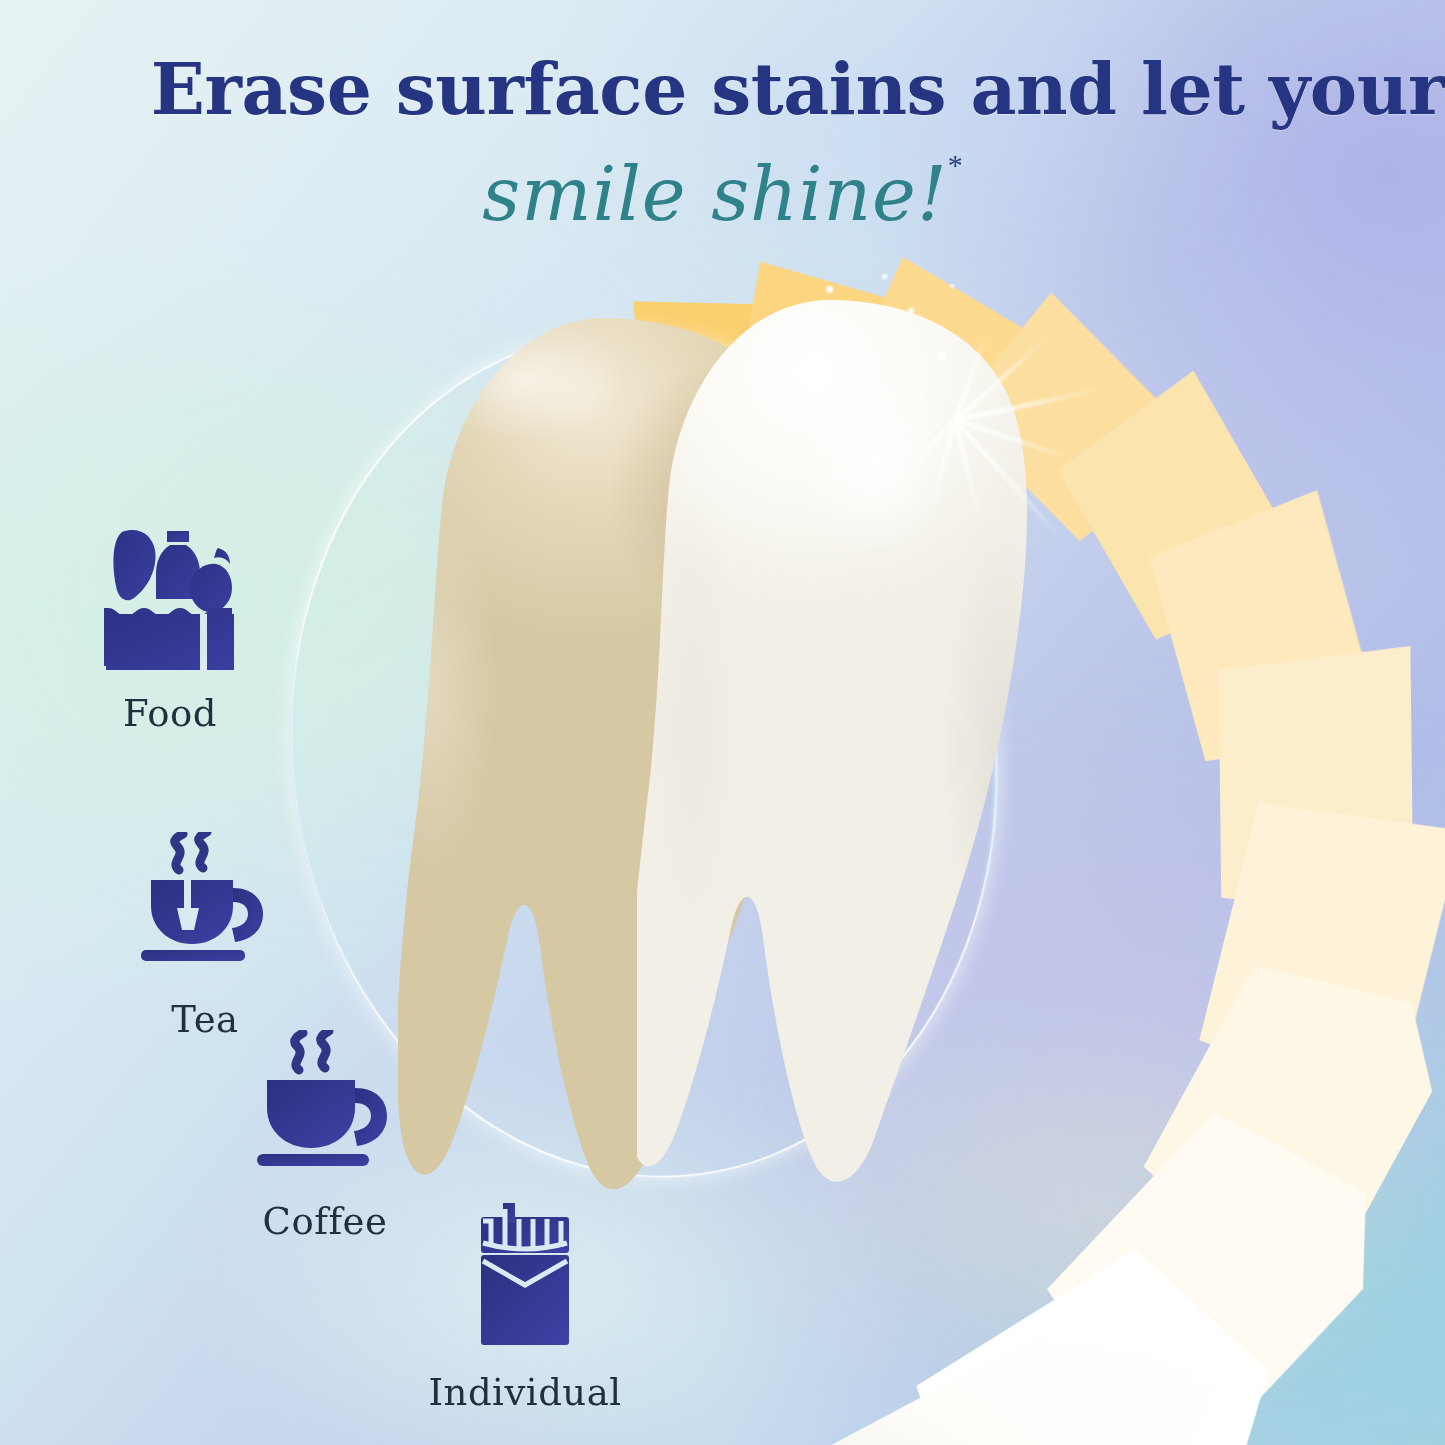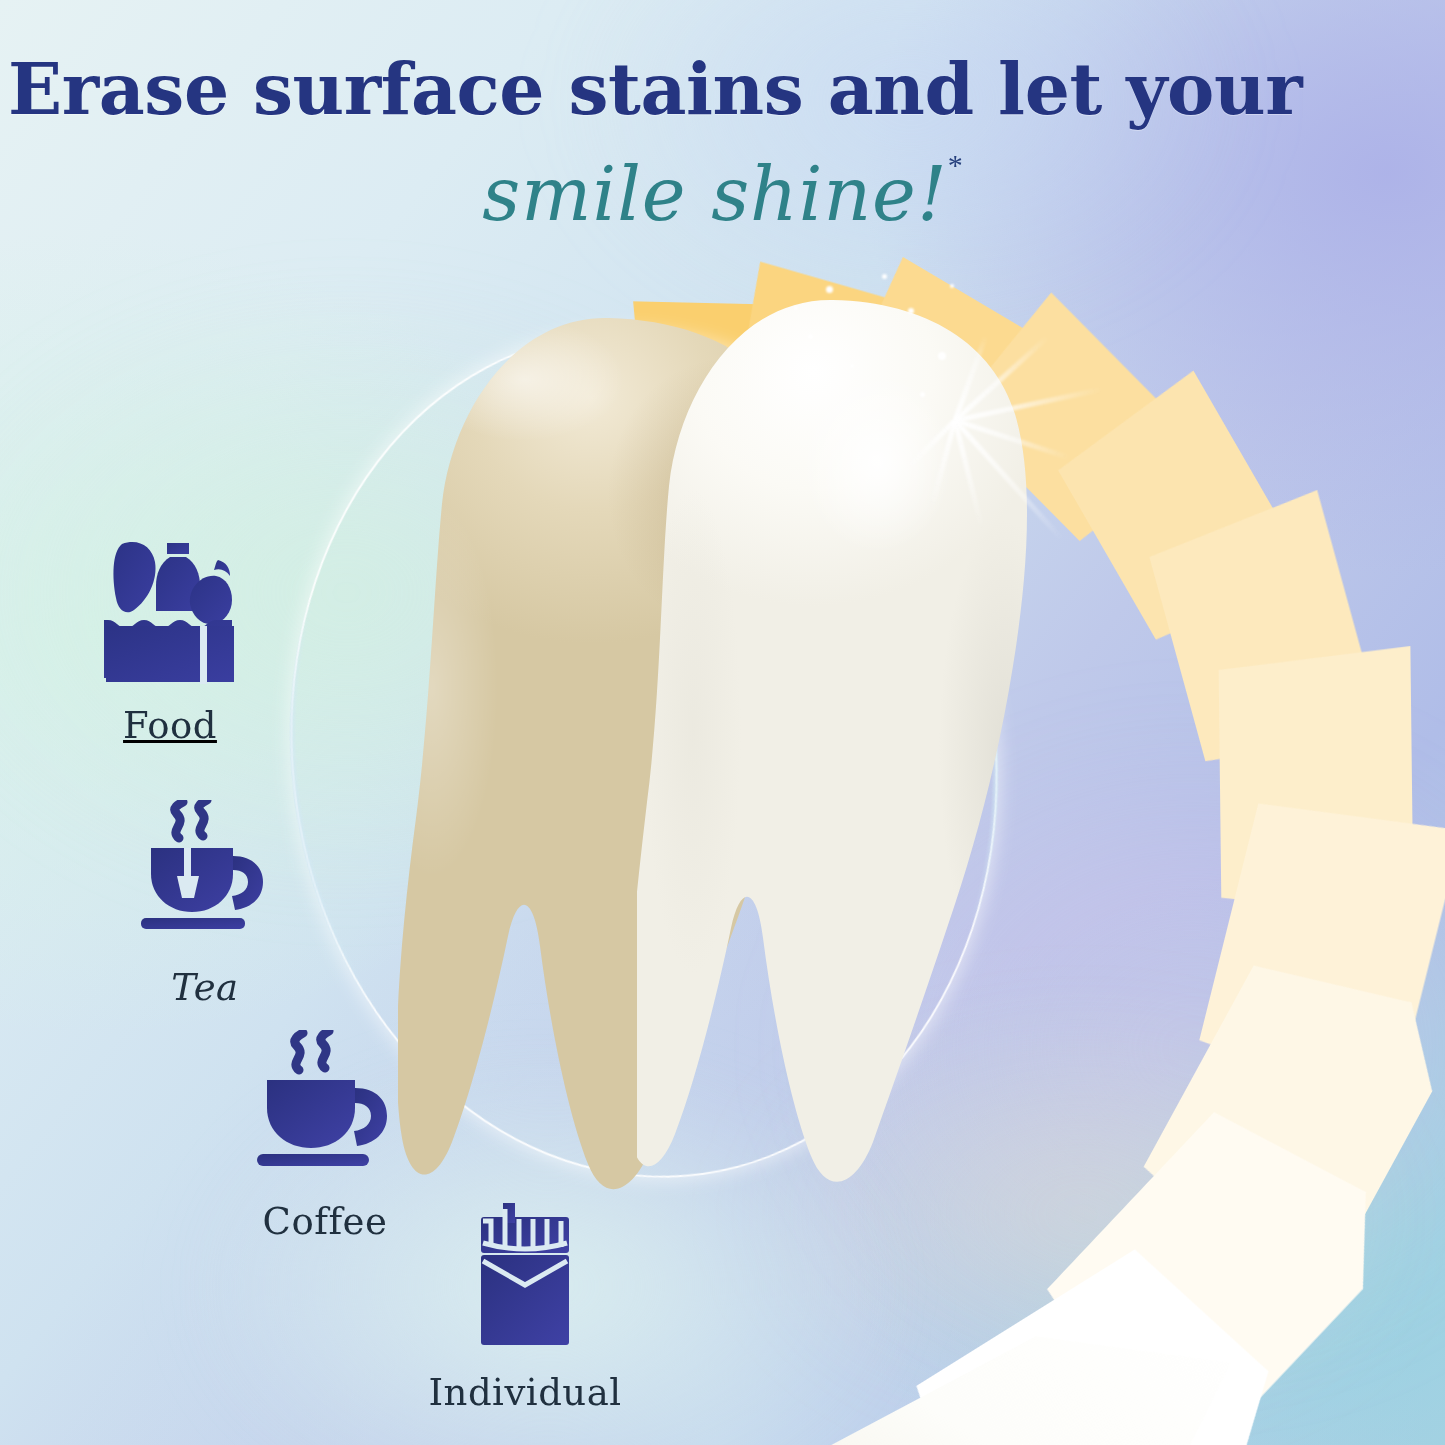--- a/index.html
+++ b/index.html
@@ -28,21 +28,21 @@
     filter:blur(46px);}
   .irid4{left:14%;bottom:-4%;width:48%;height:30%;
     background:radial-gradient(ellipse at 50% 50%, rgba(225,246,240,.75) 0%, rgba(225,246,240,0) 72%);
     filter:blur(40px);}
   .irid5{left:40%;top:-8%;width:46%;height:30%;
     background:radial-gradient(ellipse at 50% 50%, rgba(198,214,244,.55) 0%, rgba(198,214,244,0) 72%);
     filter:blur(42px);}
 
   
   .headline{
-    position:absolute;left:0;right:15px;top:52px;text-align:left;
+    position:absolute;left:0;right:0;top:52px;text-align:right;
     font-family:"DejaVu Serif",serif;font-weight:700;font-size:71px;line-height:1.06;
     letter-spacing:-.4px;color:#253581;
     text-shadow:0 1px 0 rgba(255,255,255,.35);
     padding-left:8px;
   }
   .sub{
     position:absolute;left:0;right:0;top:150px;text-align:center;
     font-family:"DejaVu Serif",serif;font-style:italic;font-weight:400;
     font-size:74px;line-height:1;color:#2f8289;letter-spacing:1px;
   }
@@ -214,21 +214,21 @@
         <div class="spark" style="left: 60px; top: 96px; width: 4px; height: 4px;"></div>
         <div class="spark" style="left: 160px; top: 16px; width: 4px; height: 4px;"></div>
         <div class="spark" style="left: 4px; top: 38px; width: 4px; height: 4px;"></div>
         <div class="spark" style="left: 130px; top: 124px; width: 5px; height: 5px;"></div>
       </div>
   </div>
 
   <div class="headline">Erase surface stains and let your</div>
   <div class="sub"><span>smile shine!</span><span class="star">*</span></div>
 
-  <div class="stain" id="stain0" style="left:60px;top:538px;width:220px;text-decoration:underline;">
+  <div class="stain" id="stain0" style="left:60px;top:526px;width:220px;">
     <span class="glyph">
       <svg width="132" height="148" viewBox="0 0 132 148" aria-hidden="true">
         <defs>
             <linearGradient id="gF" x1="0" y1="0" x2="1" y2="1">
           <stop offset="0" stop-color="#2c3386"></stop>
               <stop offset="1" stop-color="#3a3ea0"></stop>
             </linearGradient>
           </defs>
         <g fill="url(#gF)">
           <path d="M18 6 C34 0 48 8 51 24 C54 42 44 62 30 72 C22 78 14 72 12 60 C8 40 8 14 18 6 Z"></path>
@@ -238,21 +238,21 @@
           <path d="M114 22 c8 2 12 8 12 16 c-4 -6 -10 -8 -16 -6 c2 -6 2 -8 4 -10 Z"></path>
           <path d="M4 82 c8 0 10 8 18 8 s10 -8 18 -8 s10 8 18 8 s10 -8 18 -8 s10 8 18 8 s10 -8 18 -8 h16 v58 H-8 V82 Z"></path>
           <path d="M2 88 h128 v56 H2 z"></path>
         </g>
         <rect x="96" y="88" width="7" height="58" fill="#dbeaf2"></rect>
       </svg>
     </span>
     <span class="cap">Food</span>
   </div>
 
-  <div class="stain" id="stain1" style="left:95px;top:800px;width:220px;font-style:italic;">
+  <div class="stain" id="stain1" style="left:95px;top:832px;width:220px;">
     <span class="glyph">
       <svg width="132" height="148" viewBox="0 0 132 148" aria-hidden="true">
         <defs>
             <linearGradient id="gT" x1="0" y1="0" x2="1" y2="1">
           <stop offset="0" stop-color="#2b3180"></stop>
               <stop offset="1" stop-color="#3d3fa2"></stop>
             </linearGradient>
           </defs>
         <g fill="none" stroke="#2f3686" stroke-width="9" stroke-linecap="round">
           <path d="M40 38 C30 30 48 24 38 14 C32 8 40 4 44 2"></path>

